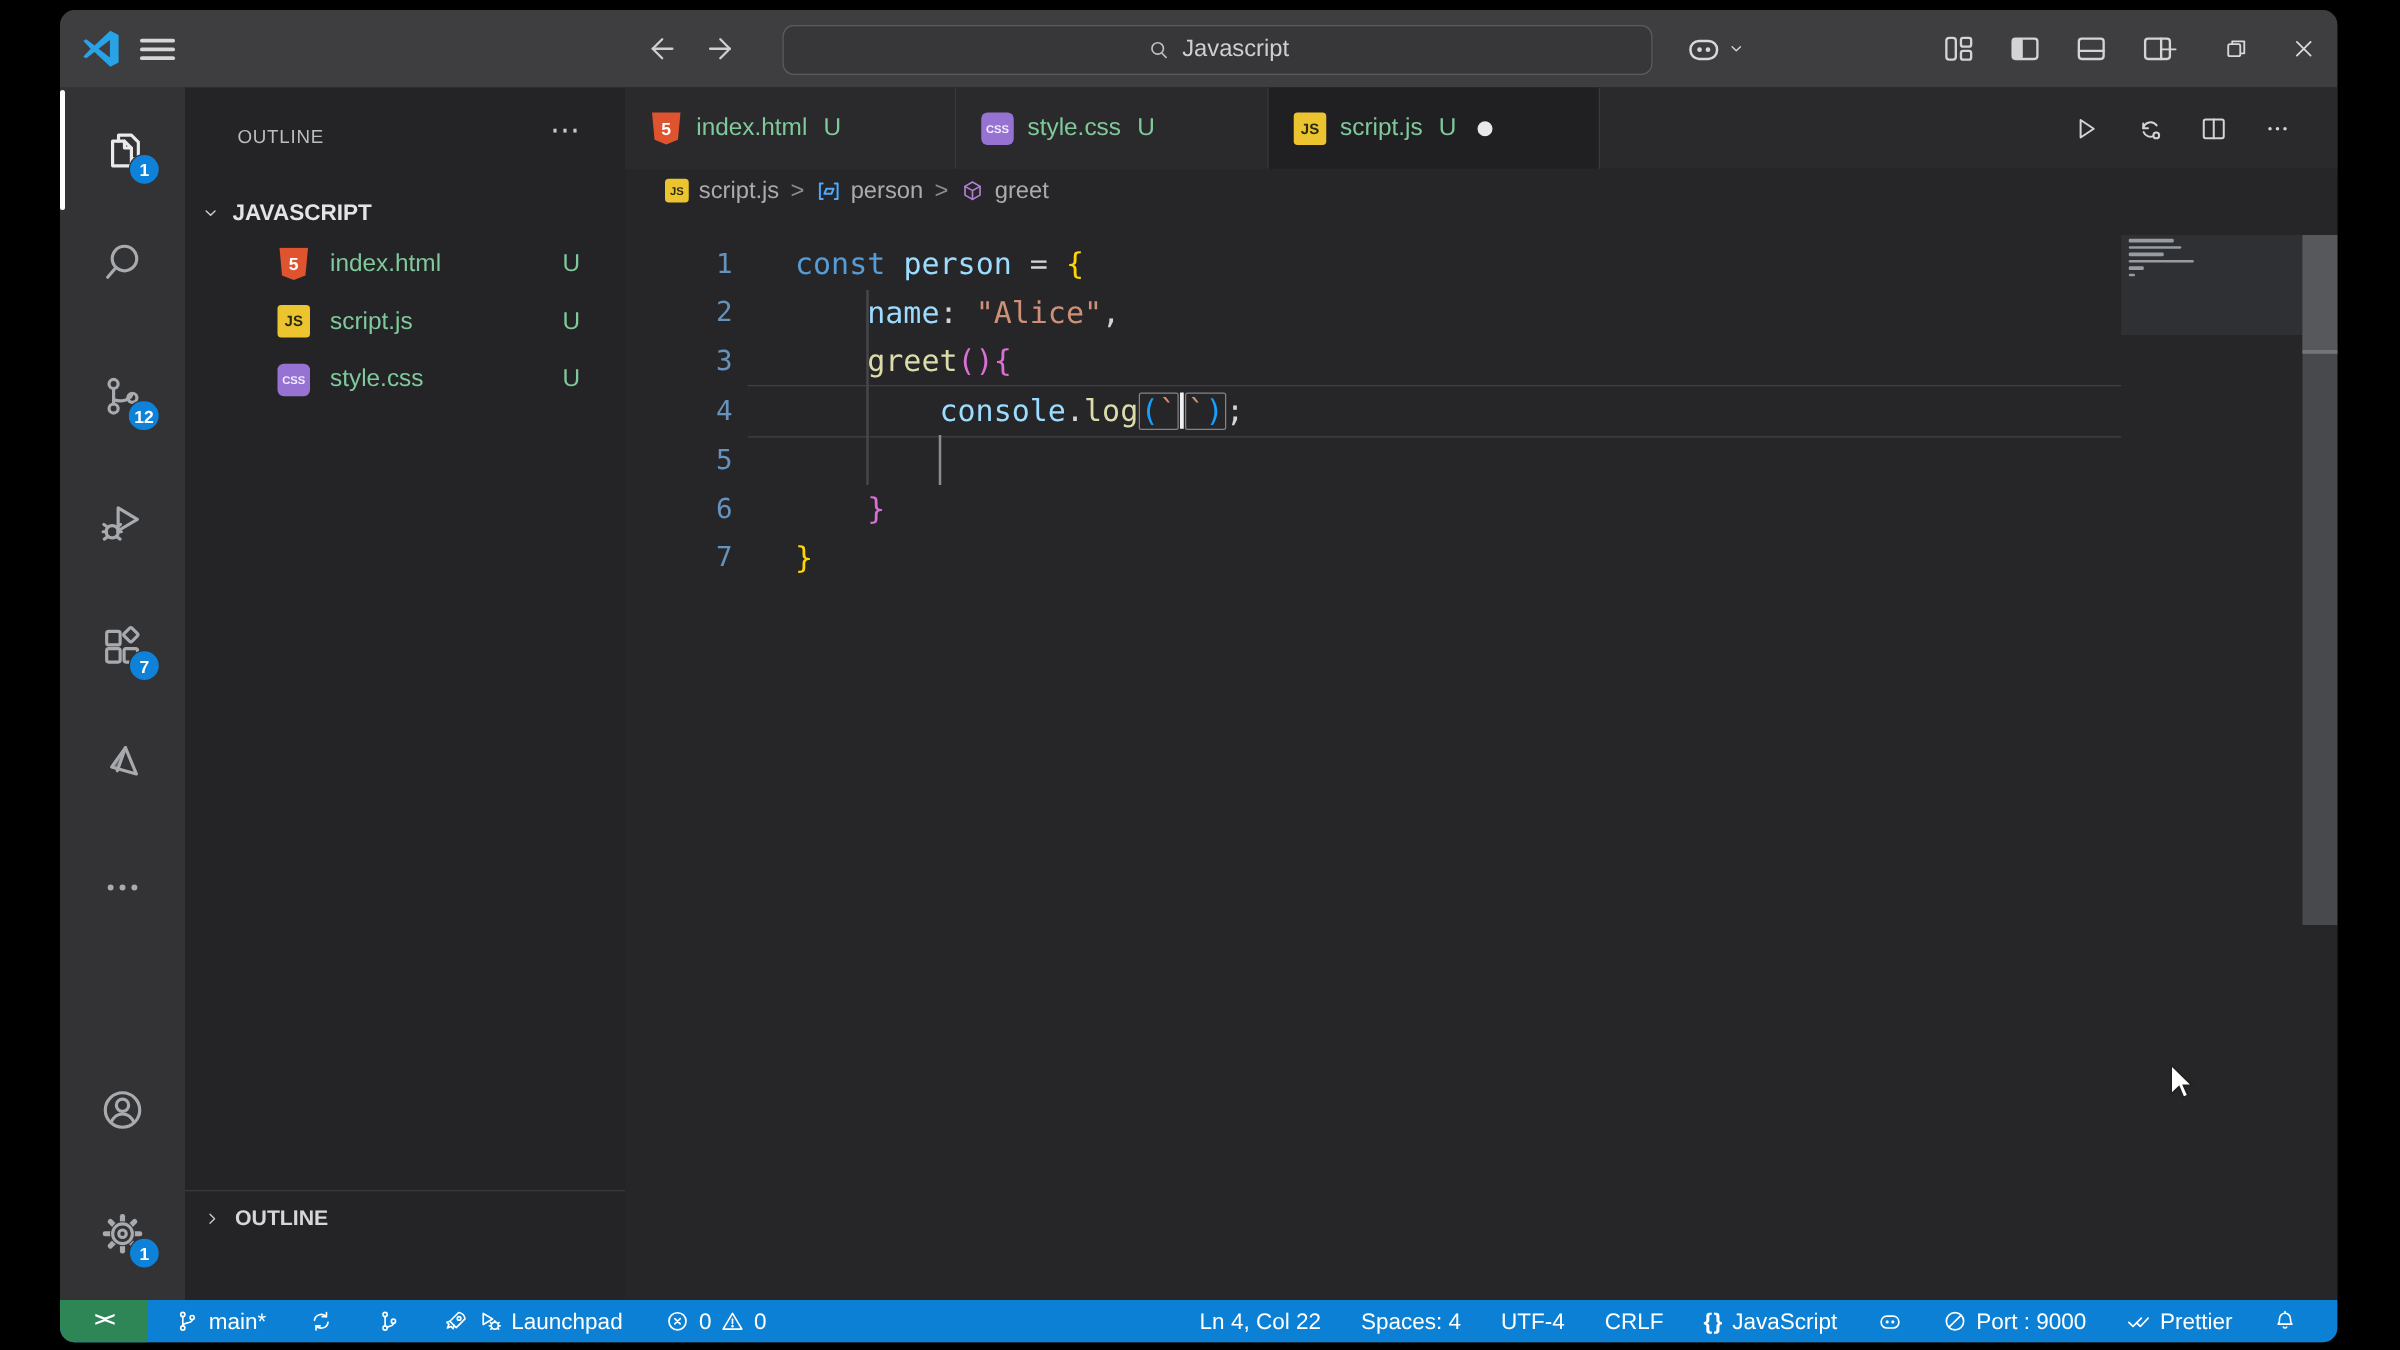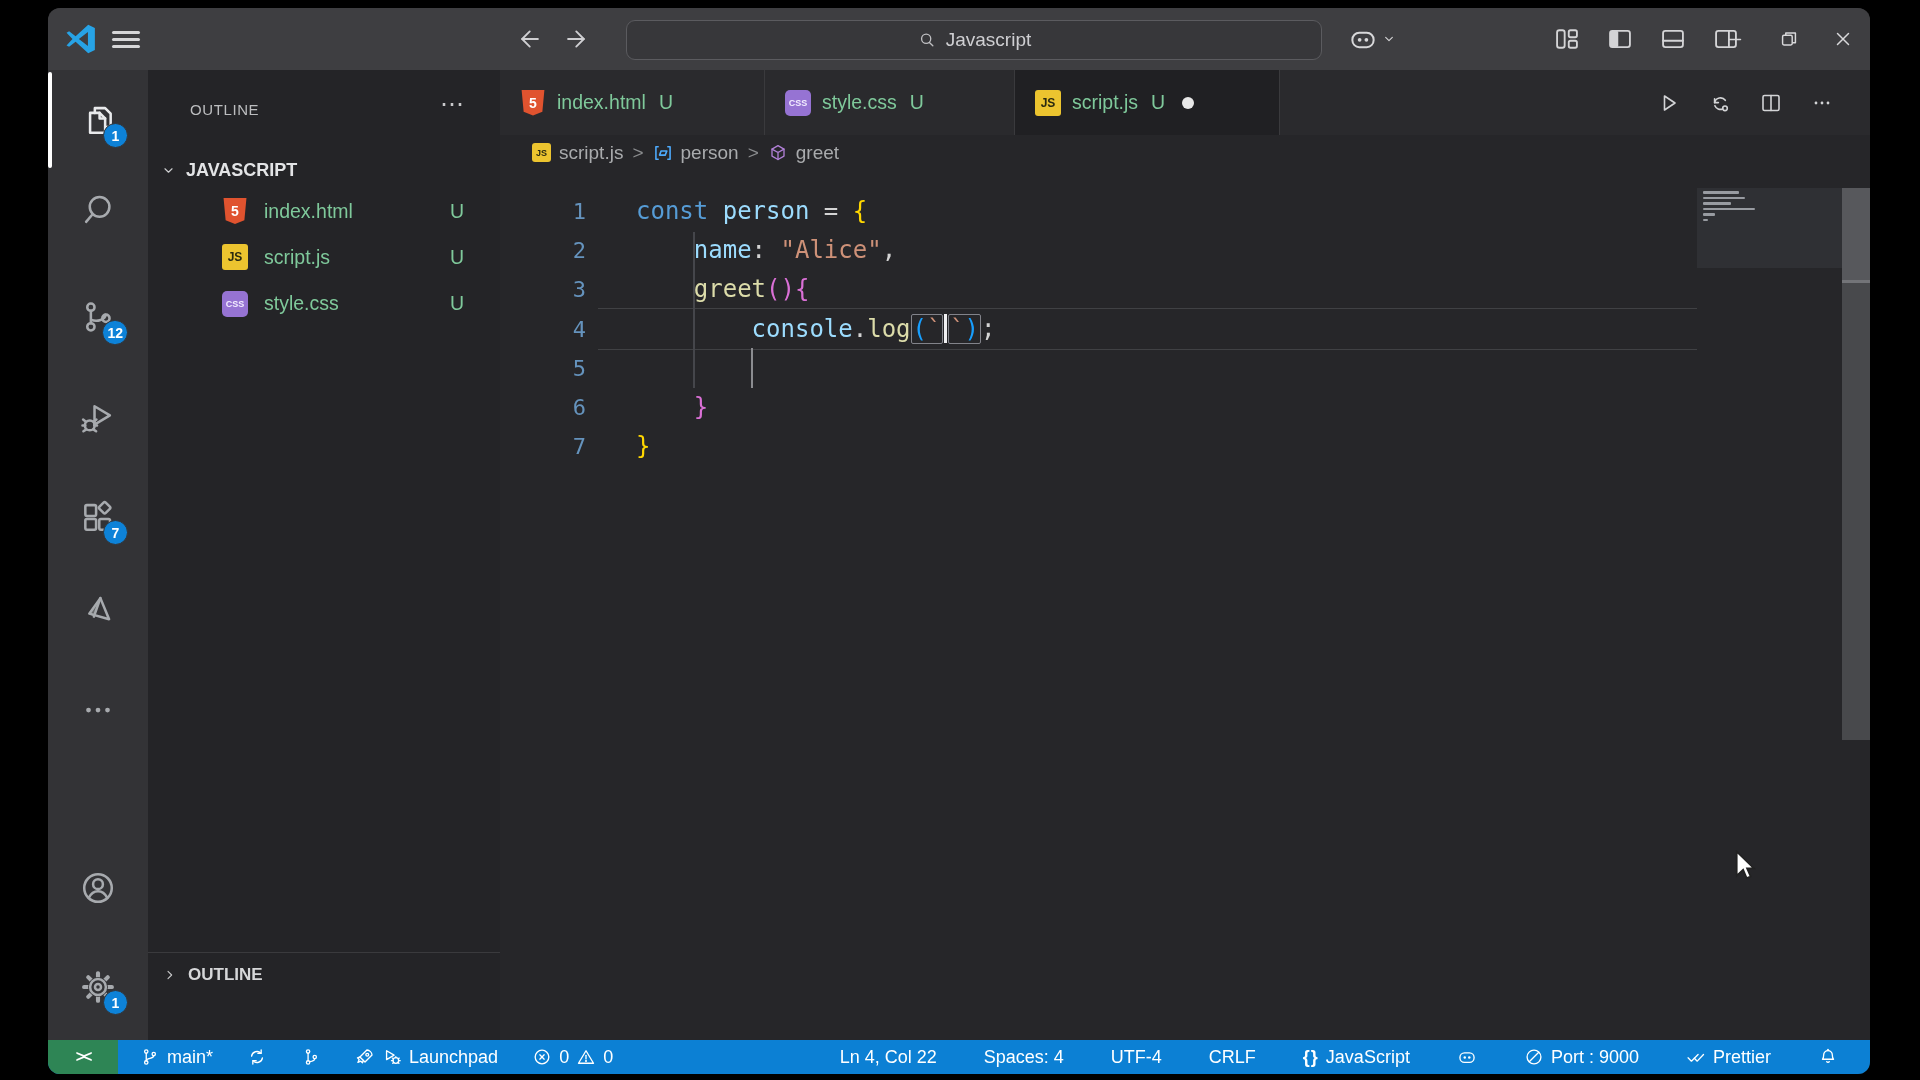--- a/index.html
+++ b/index.html
@@ -102,21 +102,21 @@
   .minimap{position:absolute;left:1197px;top:18px;width:145px;height:80px;background:#2f3034;}
   .mm-line{height:2.5px;margin:3px 0 0 6px;background:#989ba1;border-radius:1px;}
   .vscroll{position:absolute;left:1342px;top:18px;width:28px;height:552px;background:#48494c;}
   .vslider{position:absolute;top:0;left:0;right:0;height:92px;background:#57585c;border-bottom:3px solid #737478;}
   
   .statusbar{position:absolute;left:0;top:1032px;width:100%;height:34px;background:#0c80d4;color:#fff;
     display:flex;align-items:center;font-size:18px;}
   .sb-remote{width:70px;height:100%;background:#2e8555;display:grid;place-items:center;cursor:pointer;flex:none;}
   .remote-glyph{font-weight:bold;letter-spacing:-2px;font-size:16px;}
   .sb-left{display:flex;gap:34px;padding-left:22px;align-items:center;}
-  .sb-right{margin-left:auto;display:flex;gap:47px;padding-right:32px;align-items:flex-start;}
+  .sb-right{margin-left:auto;display:flex;gap:32px;padding-right:32px;align-items:flex-start;}
   .sb-item{display:flex;align-items:center;gap:7px;cursor:pointer;white-space:nowrap;}
   .ic{width:20px;height:20px;display:inline-block;flex:none;}
   .ic svg{width:100%;height:100%;display:block;}
   .braces-txt{font-weight:bold;font-size:18px;letter-spacing:1px;}
   
   .mouse-cursor{position:absolute;left:1733px;top:850px;z-index:99;pointer-events:none;}
 </style>
 </head>
 <body>
 

